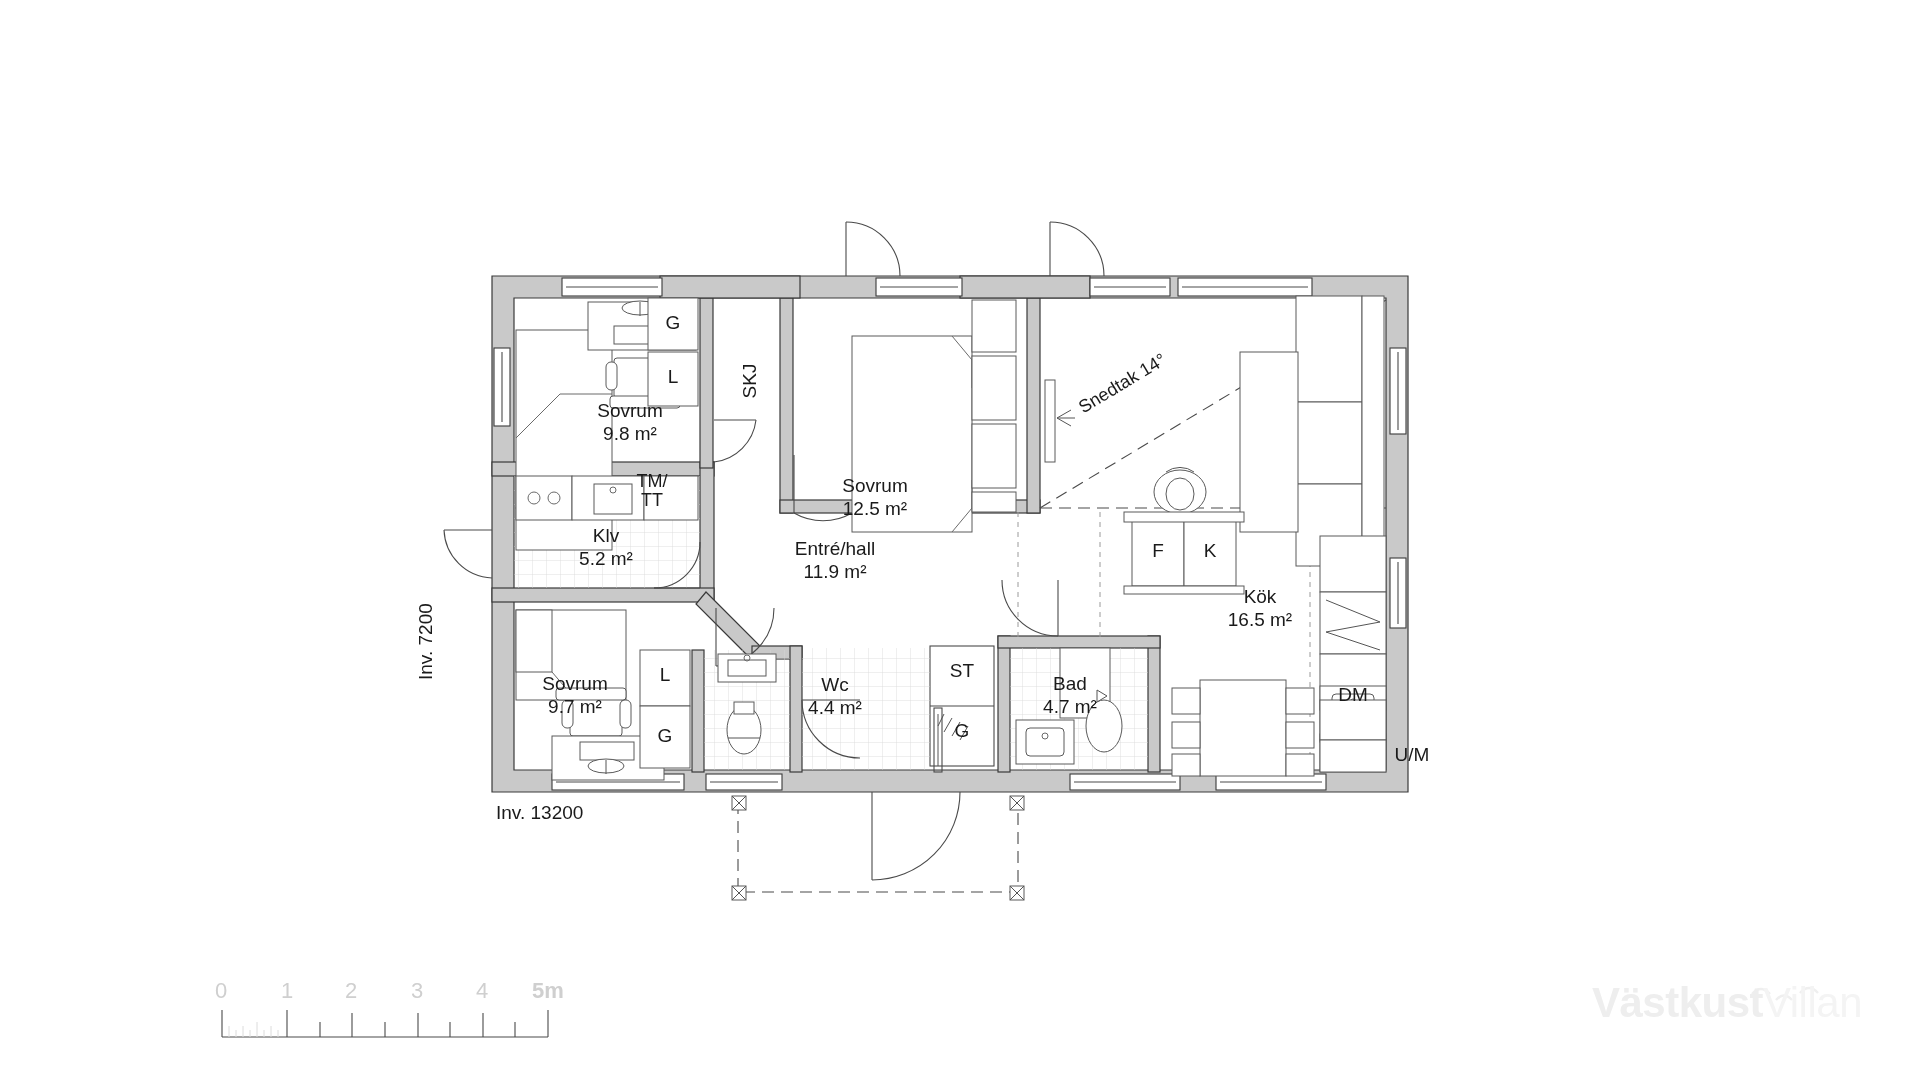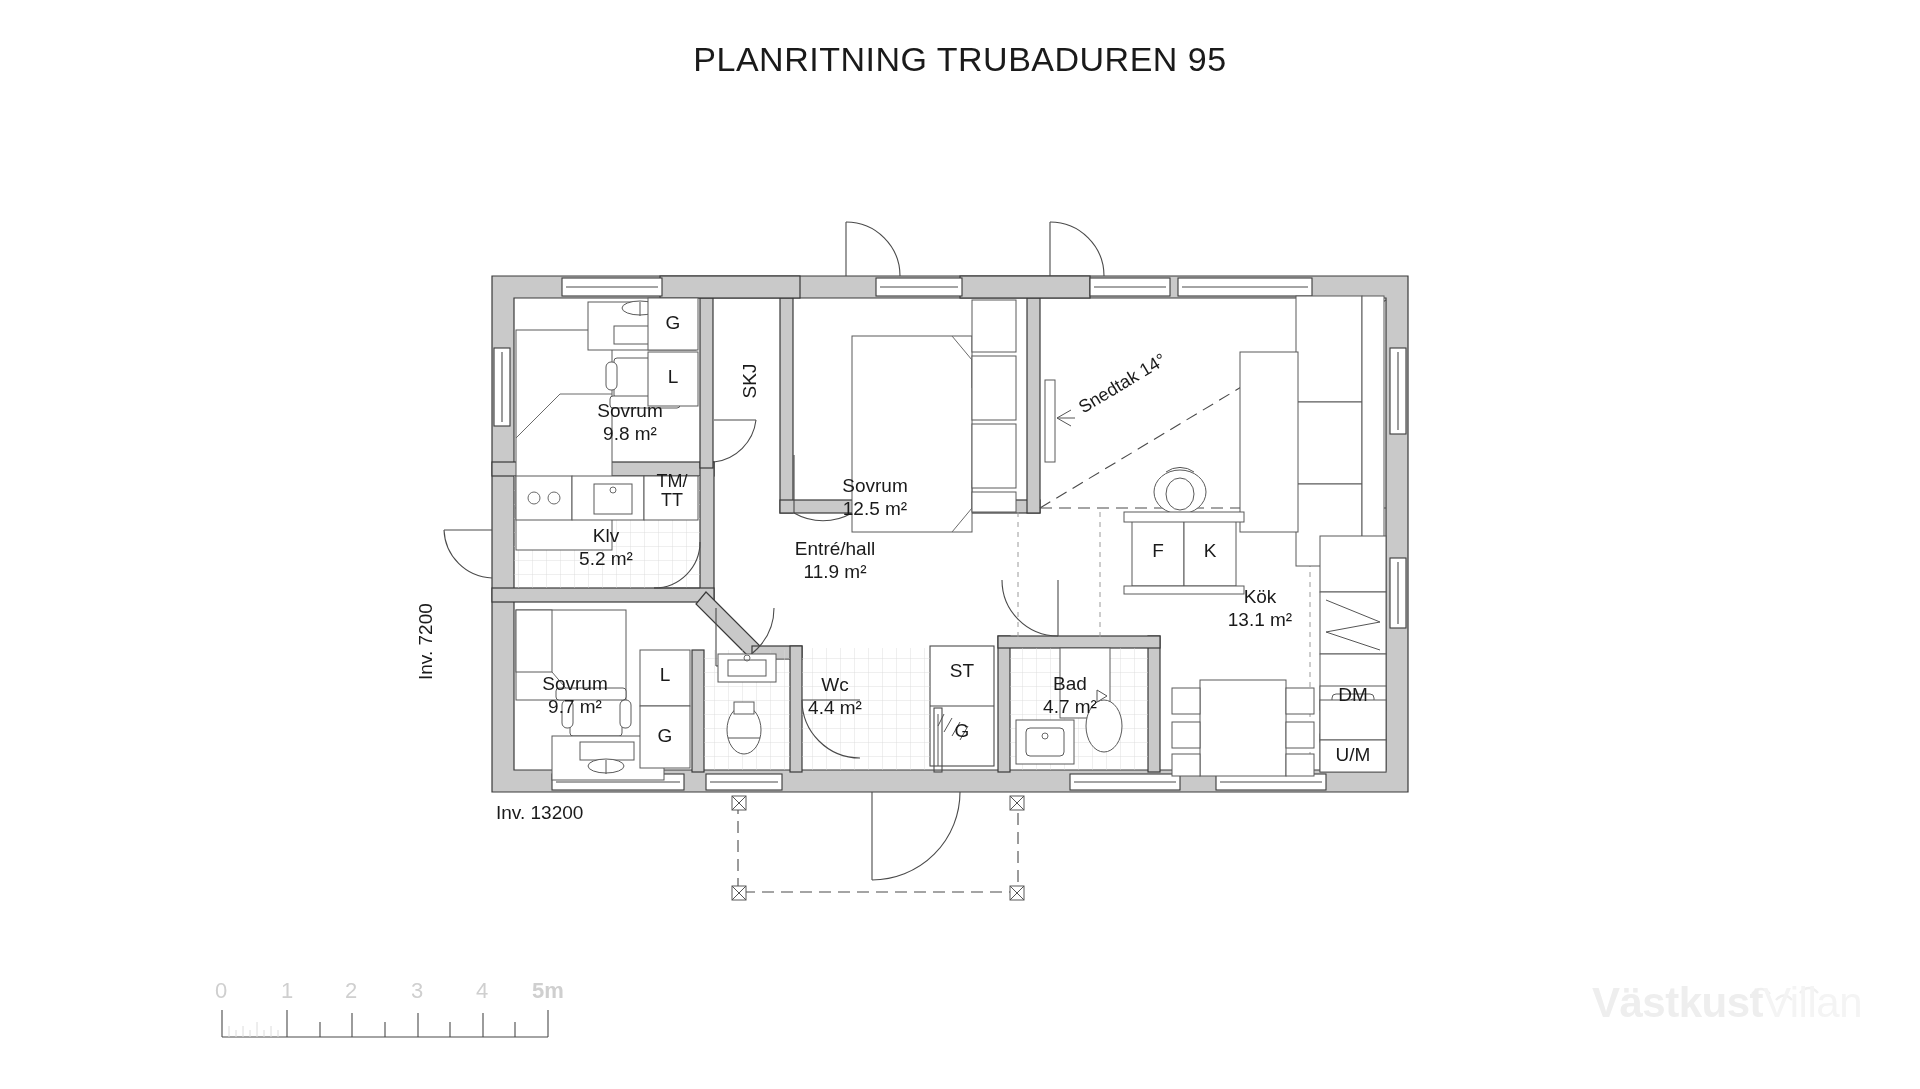--- a/index.html
+++ b/index.html
@@ -46,21 +46,20 @@
   .logo { position:absolute; right:58px; bottom:40px; height:70px; }
   .logo-text { font-size:42px; letter-spacing:-0.5px; color:#f0f0f0; }
   .logo-bold { font-weight:700; color:#eeeeee; }
   .logo-light { font-weight:400; color:#f4f4f4; }
 </style>
 </head>
 <body>
 
 <div id="root">
 
-  <div class="title">PLANRITNING TRUBADUREN 95</div>
 
   <svg class="plan" viewBox="0 0 1920 1089">
     <defs>
       <pattern id="tilegrid" width="14" height="14" patternUnits="userSpaceOnUse">
         <path d="M14 0 L0 0 0 14" fill="none" stroke="#d8d8d8" stroke-width="0.8"></path>
       </pattern>
       <style>
         .wall { fill:#c9c9c9; stroke:#3a3a3a; stroke-width:1.2; }
         .thin { fill:none; stroke:#4a4a4a; stroke-width:1.1; }
         .thin2 { fill:none; stroke:#555; stroke-width:1; }
@@ -368,21 +367,21 @@
   </div>
 
   <div class="roomblock" style="left:800px; top:475px; width:150px;">
     <div>Sovrum</div>
     <div>12.5 m²</div>
   </div>
 
 
   <div class="roomblock" style="left:1200px; top:586px; width:120px;">
     <div>Kök</div>
-    <div>13.1 m²</div>
+    <div>16.5 m²</div>
   </div>
 
   <div class="roomblock" style="left:556px; top:525px; width:100px;">
     <div>Klv</div>
     <div>5.2 m²</div>
   </div>
 
   <div class="roomblock" style="left:755px; top:538px; width:160px;">
     <div>Entré/hall</div>
     <div>11.9 m²</div>
@@ -401,29 +400,29 @@
   <div class="roomblock" style="left:1010px; top:673px; width:120px;">
     <div>Bad</div>
     <div>4.7 m²</div>
   </div>
 
   <div class="tag" style="left:648px; top:312px; width:50px;">G</div>
   <div class="tag" style="left:648px; top:366px; width:50px;">L</div>
 
   <div class="tag vert" style="left:700px; top:370px; width:100px; transform:rotate(-90deg);">SKJ</div>
 
-  <div class="tag2" style="left:644px; top:472px; width:56px;">
+  <div class="tag2" style="left:624px; top:472px; width:56px;">
     <div>TM/</div>
     <div>TT</div>
   </div>
 
   <div class="tag" style="left:1132px; top:540px; width:52px;">F</div>
   <div class="tag" style="left:1184px; top:540px; width:52px;">K</div>
   <div class="tag" style="left:1320px; top:684px; width:66px;">DM</div>
-  <div class="tag" style="left:1320px; top:744px; width:66px;">U/M</div>
+  <div class="tag" style="left:1379px; top:744px; width:66px;">U/M</div>
 
   <div class="tag" style="left:930px; top:660px; width:64px;">ST</div>
   <div class="tag" style="left:930px; top:720px; width:64px;">G</div>
 
   <div class="tag" style="left:640px; top:664px; width:50px;">L</div>
   <div class="tag" style="left:640px; top:725px; width:50px;">G</div>
 
   <div class="lbl" style="left:1075px; top:400px; font-size:18px; transform:rotate(-31deg); transform-origin:0 0;">Snedtak 14°</div>
 
   <div class="dim vert" style="left:415px; top:680px; transform:rotate(-90deg); transform-origin:left top;">Inv. 7200</div>

